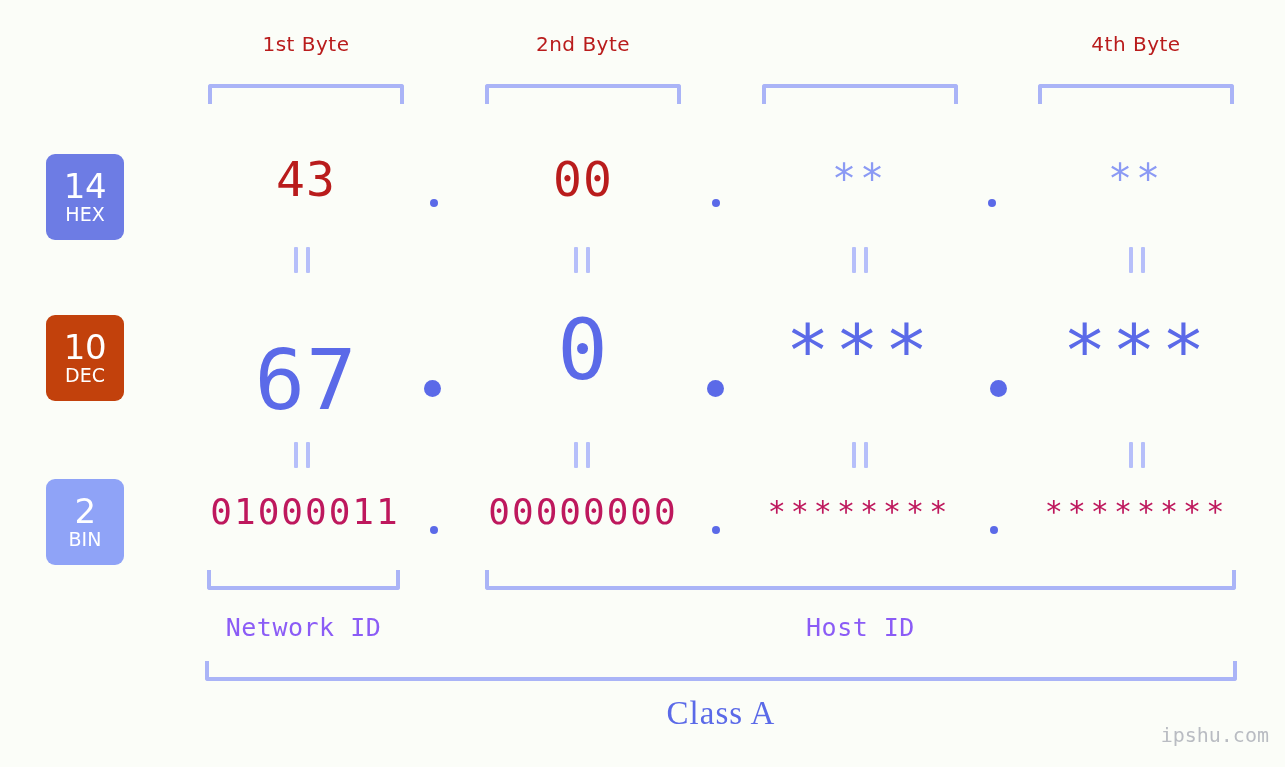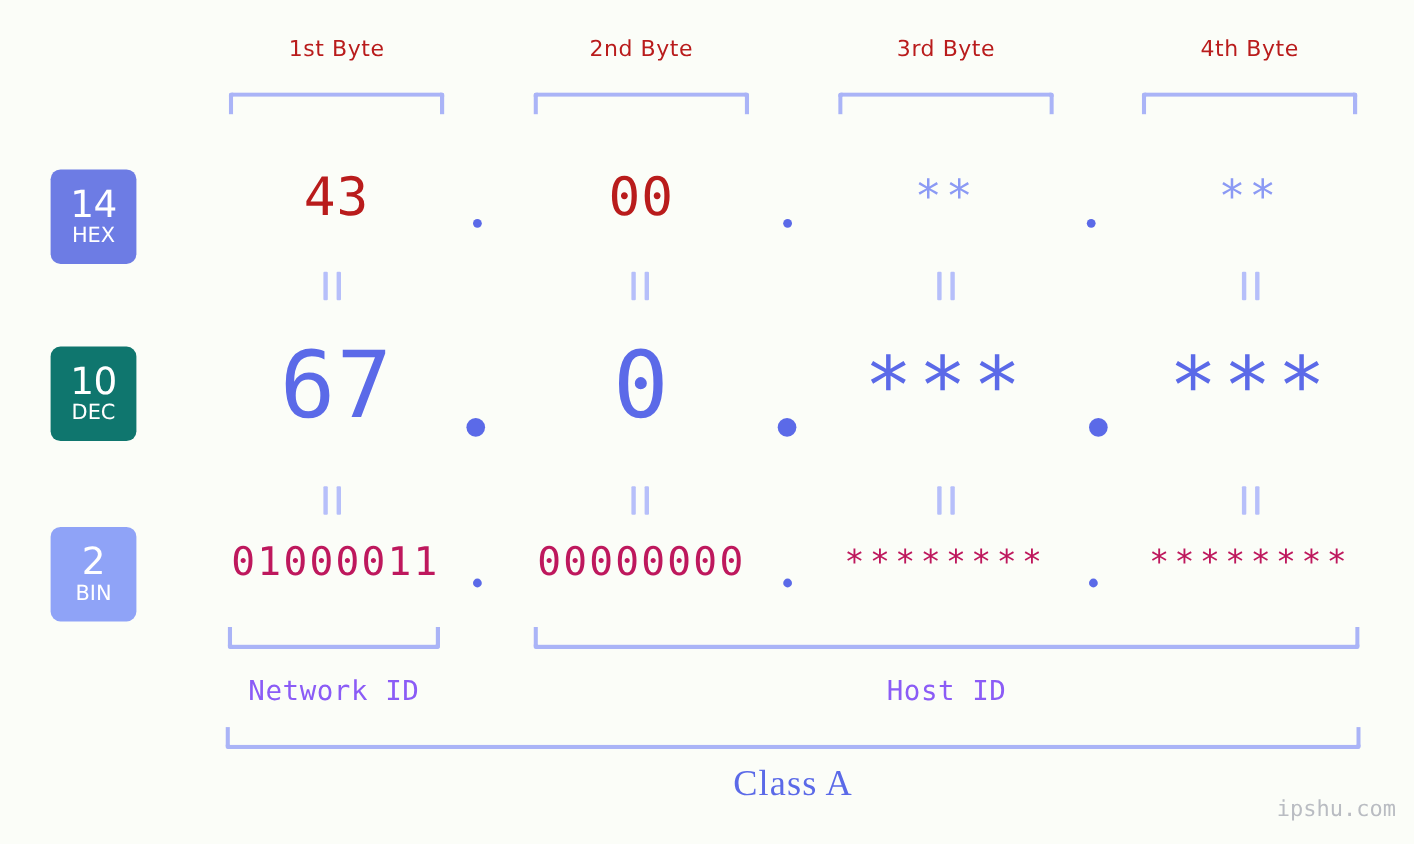--- a/index.html
+++ b/index.html
@@ -73,21 +73,21 @@
     font-weight: 400;
     letter-spacing: -0.5px;
   }
   .base-badge .lbl {
     font-size: 19px;
     line-height: 22px;
     font-weight: 400;
     letter-spacing: 0px;
   }
   #badge-hex { top: 154px; height: 86px; background: #6d7ce4; }
-  #badge-dec { top: 315px; height: 86px; background: #0f766e; }
+  #badge-dec { top: 315px; height: 86px; background: #c2410c; }
   #badge-bin { top: 479px; height: 86px; background: #8fa3f7; }
 
   
   .val {
     position: absolute;
     text-align: center;
     white-space: nowrap;
     font-family: "DejaVu Sans Mono", monospace;
   }
 
@@ -190,21 +190,20 @@
     letter-spacing: 0px;
   }
 </style>
 </head>
 <body>
 
 <div class="stage">
 
   <div class="byte-header" style="left:207px; width:198px;">1st Byte</div>
   <div class="byte-header" style="left:484px; width:198px;">2nd Byte</div>
-  <div class="byte-header" style="left:761px; width:198px;">3rd Byte</div>
   <div class="byte-header" style="left:1037px; width:198px;">4th Byte</div>
 
   <div class="top-bracket" style="left:208px; width:196px;"></div>
   <div class="top-bracket" style="left:485px; width:196px;"></div>
   <div class="top-bracket" style="left:762px; width:196px;"></div>
   <div class="top-bracket" style="left:1038px; width:196px;"></div>
 
   <div class="base-badge" id="badge-hex">
     <span class="num">14</span>
     <span class="lbl">HEX</span>
@@ -239,21 +238,21 @@
   <div class="eq eq-top" style="left:852px;">
     <span></span>
       <span></span>
   </div>
   <div class="eq eq-top" style="left:1129px;">
     <span></span>
       <span></span>
   </div>
 
   <div class="row-dec">
-    <div class="val" style="left:207px; width:198px;">67</div>
+    <div class="val" style="left:207px; width:198px;margin-top:30px;">67</div>
     <div class="dot dot-dec" style="left:424px;"></div>
     <div class="val" style="left:484px; width:198px;">0</div>
     <div class="dot dot-dec" style="left:707px;"></div>
     <div class="val stars" style="left:755px; width:210px;">***</div>
     <div class="dot dot-dec" style="left:990px;"></div>
     <div class="val stars" style="left:1032px; width:210px;">***</div>
   </div>
 
   <div class="eq eq-bot" style="left:294px;">
     <span></span>

